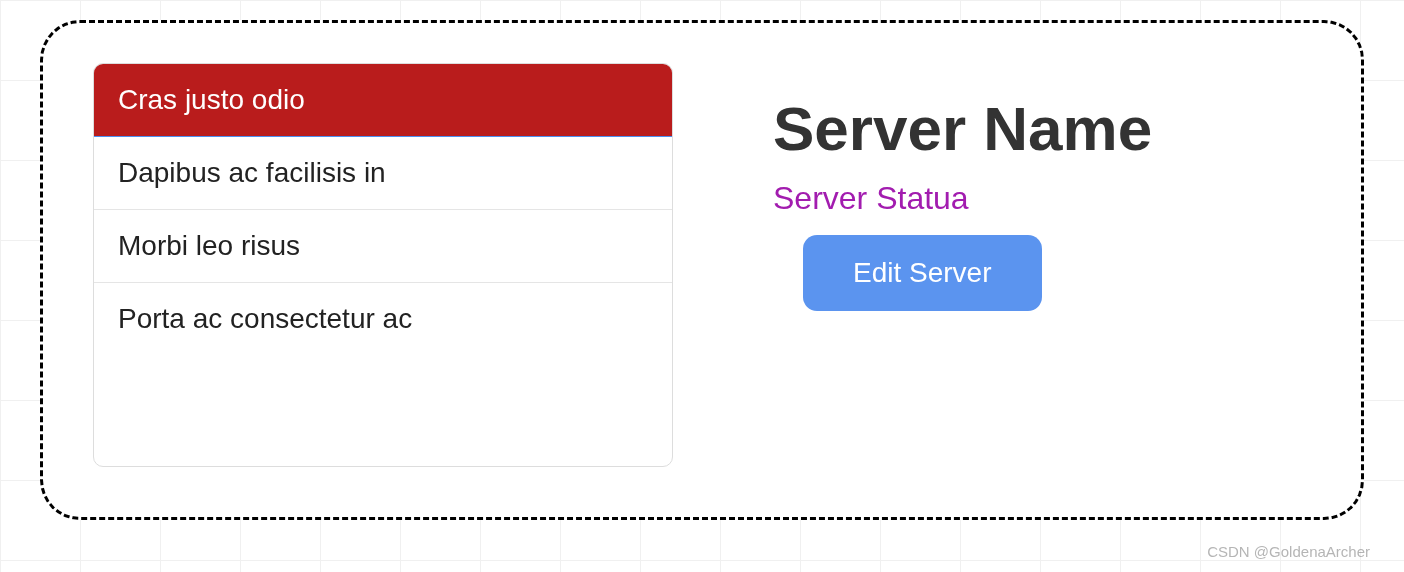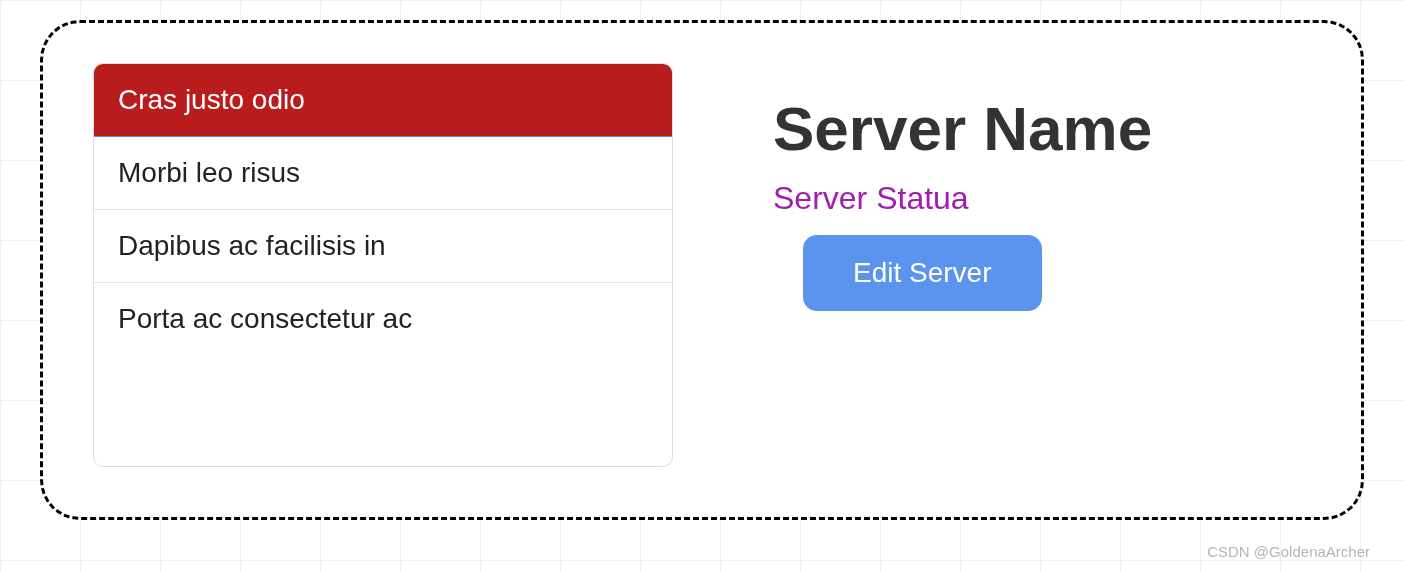--- a/index.html
+++ b/index.html
@@ -86,24 +86,24 @@
   </style>
 </head>
 <body>
 
 <div class="panel">
   <div class="list-group">
     <div class="list-item active">
       <span>Cras justo odio</span>
     </div>
     <div class="list-item">
-      <span>Morbi leo risus</span>
+      <span>Dapibus ac facilisis in</span>
     </div>
     <div class="list-item">
-      <span>Dapibus ac facilisis in</span>
+      <span>Morbi leo risus</span>
     </div>
     <div class="list-item">
       <span>Porta ac consectetur ac</span>
     </div>
   </div>
   <div class="detail">
     <h1>Server Name</h1>
     <p>Server Statua</p>
     <button class="edit-btn">
       <span>Edit Server</span>

